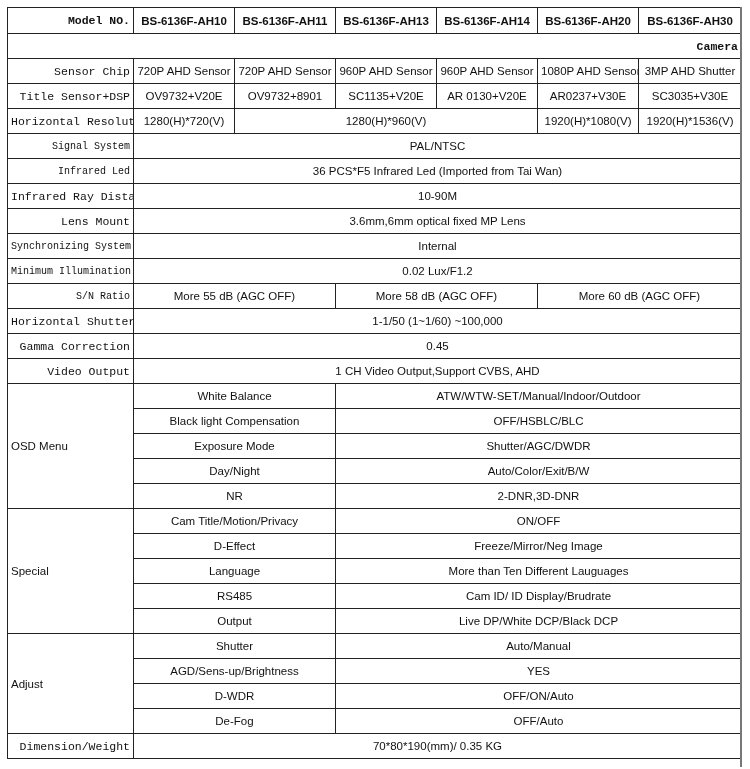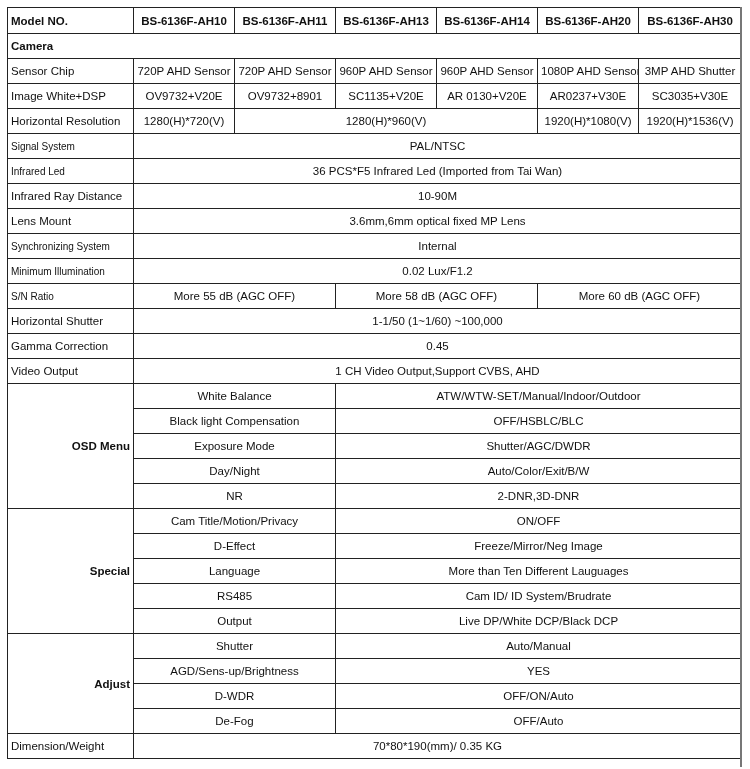--- a/index.html
+++ b/index.html
@@ -6,25 +6,25 @@
   body { width:750px; height:769px; position:relative; overflow:hidden; }
   table.spec {
     position:absolute; left:7px; top:7px;
     width:734px; border-collapse:collapse; table-layout:fixed;
     font-family:"Liberation Sans", sans-serif; font-size:11.5px; color:#111;
   }
   table.spec td {
     border:1.5px solid #222; height:24px; padding:0 3px;
     text-align:center; white-space:nowrap; overflow:hidden;
   }
-  table.spec td.lbl { text-align:left; }
+  table.spec td.lbl { text-align:right;font-family:Liberation Mono, monospace; }
   table.spec td.sm { font-size:10px;margin-left:28px; }
   table.spec td.bold { font-weight:bold; }
   table.spec tr.hdr td { height:25px; font-weight:bold; }
-  table.spec td.group { text-align:right;font-weight:bold; }
+  table.spec td.group { text-align:left; }
   .border-right { position:absolute; left:740px; top:7px; width:2px; height:760px; background:#777; }
 </style>
 </head>
 <body>
 
 <table class="spec">
   <colgroup>
     <col style="width:126px">
       <col style="width:101px">
       <col style="width:101px">
@@ -49,21 +49,21 @@
   <tr>
     <td class="lbl">Sensor Chip</td>
     <td>720P AHD Sensor</td>
     <td>720P AHD Sensor</td>
     <td>960P AHD Sensor</td>
     <td>960P AHD Sensor</td>
     <td>1080P AHD Sensor</td>
     <td>3MP AHD Shutter</td>
   </tr>
   <tr>
-    <td class="lbl">Image White+DSP</td>
+    <td class="lbl">Title Sensor+DSP</td>
     <td>OV9732+V20E</td>
     <td>OV9732+8901</td>
     <td>SC1135+V20E</td>
     <td>AR 0130+V20E</td>
     <td>AR0237+V30E</td>
     <td>SC3035+V30E</td>
   </tr>
   <tr>
     <td class="lbl">Horizontal Resolution</td>
     <td>1280(H)*720(V)</td>
@@ -144,21 +144,21 @@
   <tr>
     <td colspan="2">D-Effect</td>
     <td colspan="4">Freeze/Mirror/Neg Image</td>
   </tr>
   <tr>
     <td colspan="2">Language</td>
     <td colspan="4">More than Ten Different Lauguages</td>
   </tr>
   <tr>
     <td colspan="2">RS485</td>
-    <td colspan="4">Cam ID/ ID System/Brudrate</td>
+    <td colspan="4">Cam ID/ ID Display/Brudrate</td>
   </tr>
   <tr>
     <td colspan="2">Output</td>
     <td colspan="4">Live DP/White DCP/Black DCP</td>
   </tr>
 
   <tr>
     <td rowspan="4" class="group">Adjust</td>
     <td colspan="2">Shutter</td>
     <td colspan="4">Auto/Manual</td>

